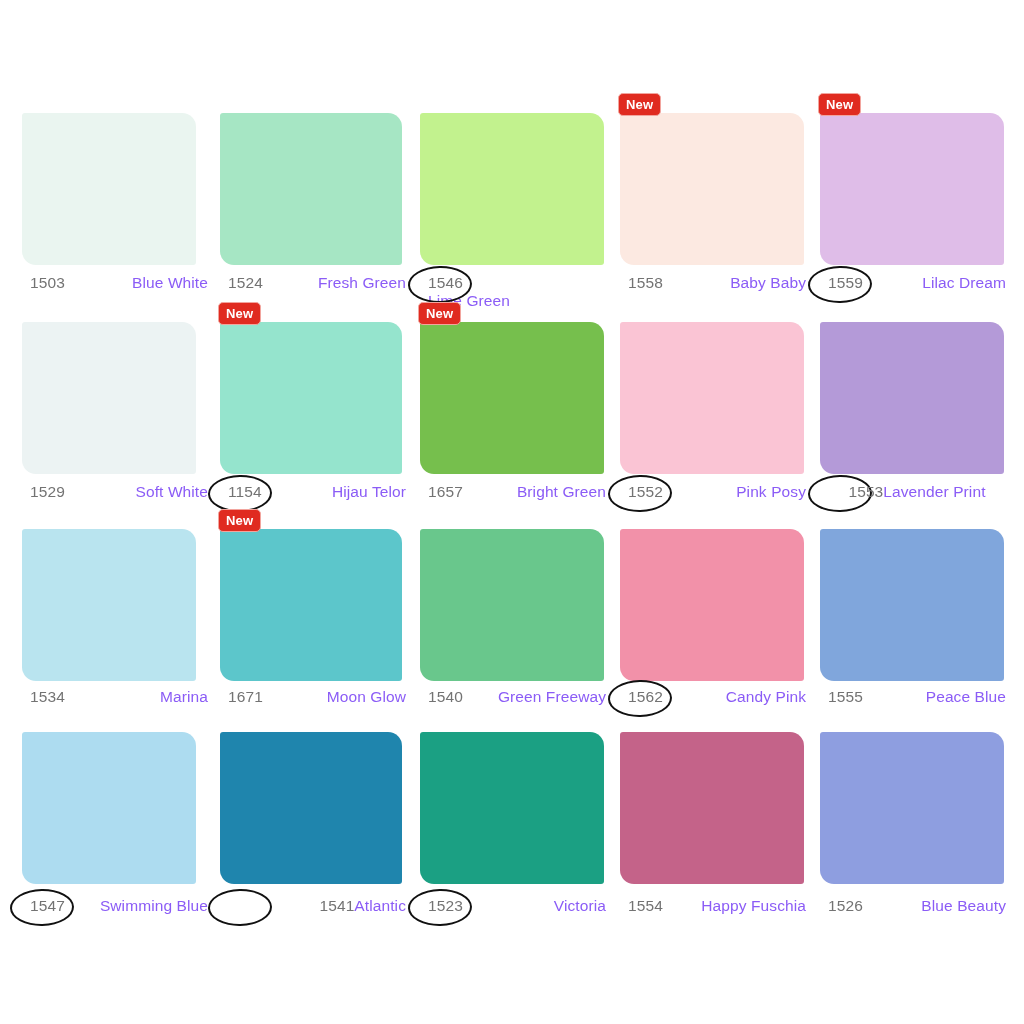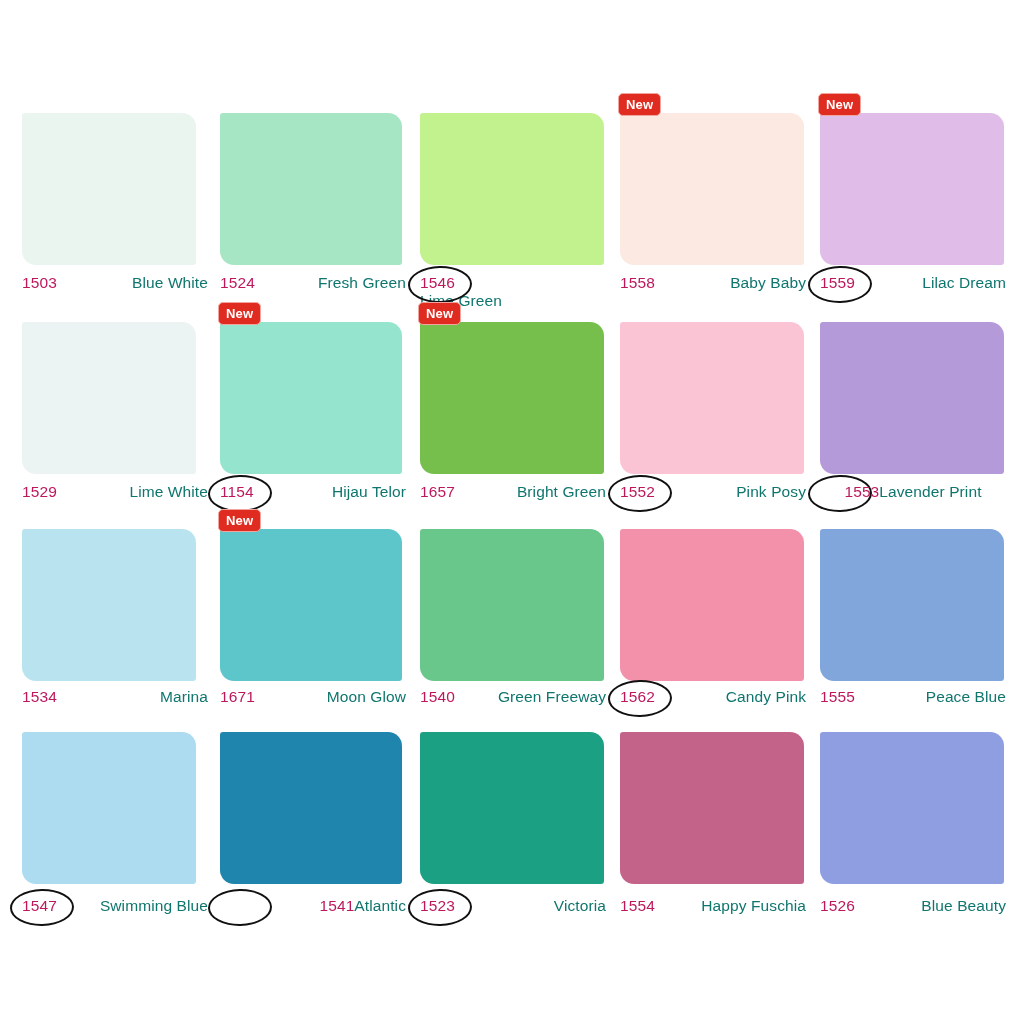--- a/index.html
+++ b/index.html
@@ -40,27 +40,28 @@
     display: flex;
     justify-content: space-between;
     align-items: baseline;
     color: #3a3a3a;
     font-size: 15.5px;
     letter-spacing: 0.1px;
     white-space: nowrap;
   }
 
   .swatch-code {
-    color: #be185d;
+    color: #737373;
     position: relative;
     z-index: 3;
+    margin-left: 8px;
   }
 
   .swatch-name {
-    color: #0f766e;
+    color: #8b5cf6;
     text-align: right;
   }
 
   
   .code-circle {
     position: absolute;
     border: 2.2px solid #111111;
     border-radius: 50%;
     z-index: 2;
     pointer-events: none;
@@ -122,21 +123,21 @@
     <div class="swatch-caption" style="left: 820px; top: 274px; width: 186px; gap: 16px;">
       <span class="swatch-code">1559</span>
       <span class="swatch-name">Lilac Dream</span>
     </div>
     <div class="code-circle" style="left: 808px; top: 266px; width: 60px; height: 33px;"></div>
     <div class="swatch-cell" style="left: 22px; top: 322px; width: 174px; height: 152px;">
       <div class="swatch-chip" title="Soft White" style="width: 174px; height: 152px; background: rgb(236, 243, 243);"></div>
     </div>
     <div class="swatch-caption" style="left: 22px; top: 483px; width: 186px;">
       <span class="swatch-code">1529</span>
-      <span class="swatch-name">Lime White</span>
+      <span class="swatch-name">Soft White</span>
     </div>
     <div class="swatch-cell" style="left: 220px; top: 322px; width: 182px; height: 152px;">
       <div class="swatch-chip" title="Hijau Telor" style="width: 182px; height: 152px; background: rgb(149, 228, 205);"></div>
     </div>
     <div class="new-badge" style="left: 218px; top: 302px;">New</div>
     <div class="swatch-caption" style="left: 220px; top: 483px; width: 186px;">
       <span class="swatch-code">1154</span>
       <span class="swatch-name">Hijau Telor</span>
     </div>
     <div class="code-circle" style="left: 208px; top: 475px; width: 60px; height: 33px;"></div>

